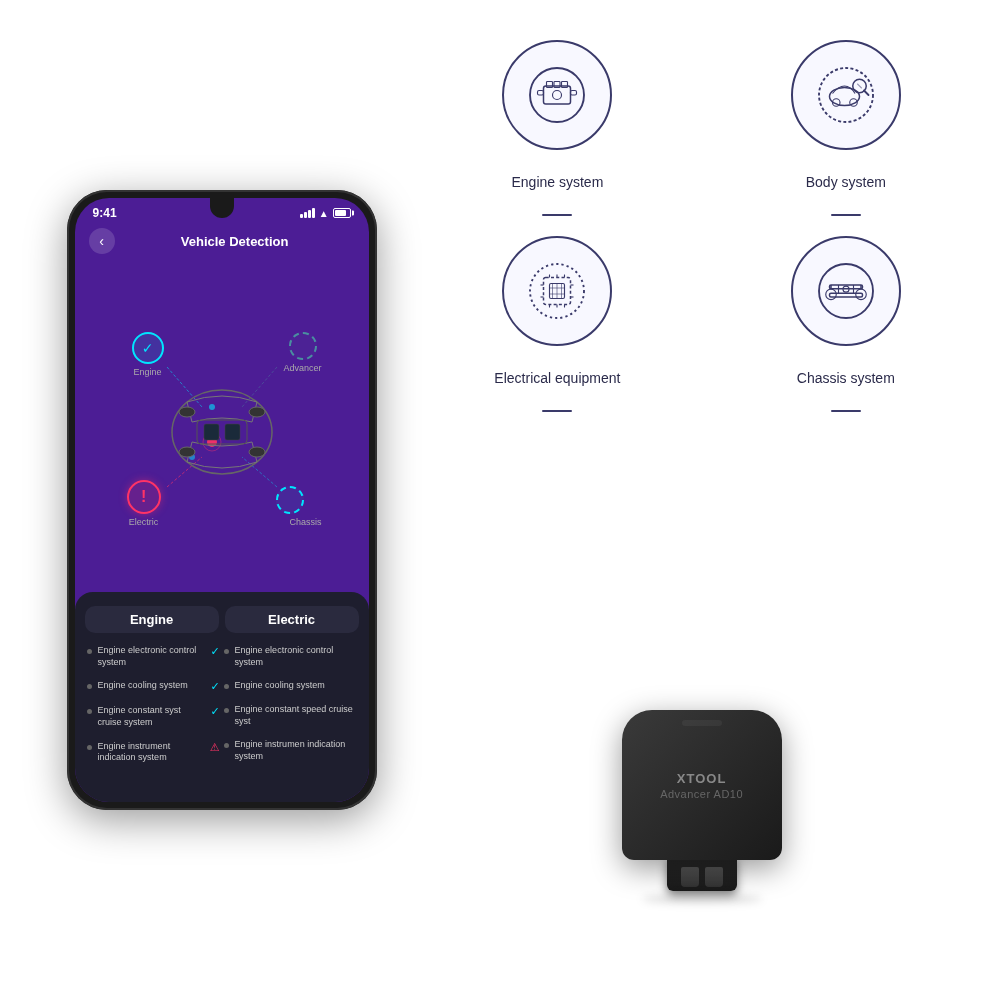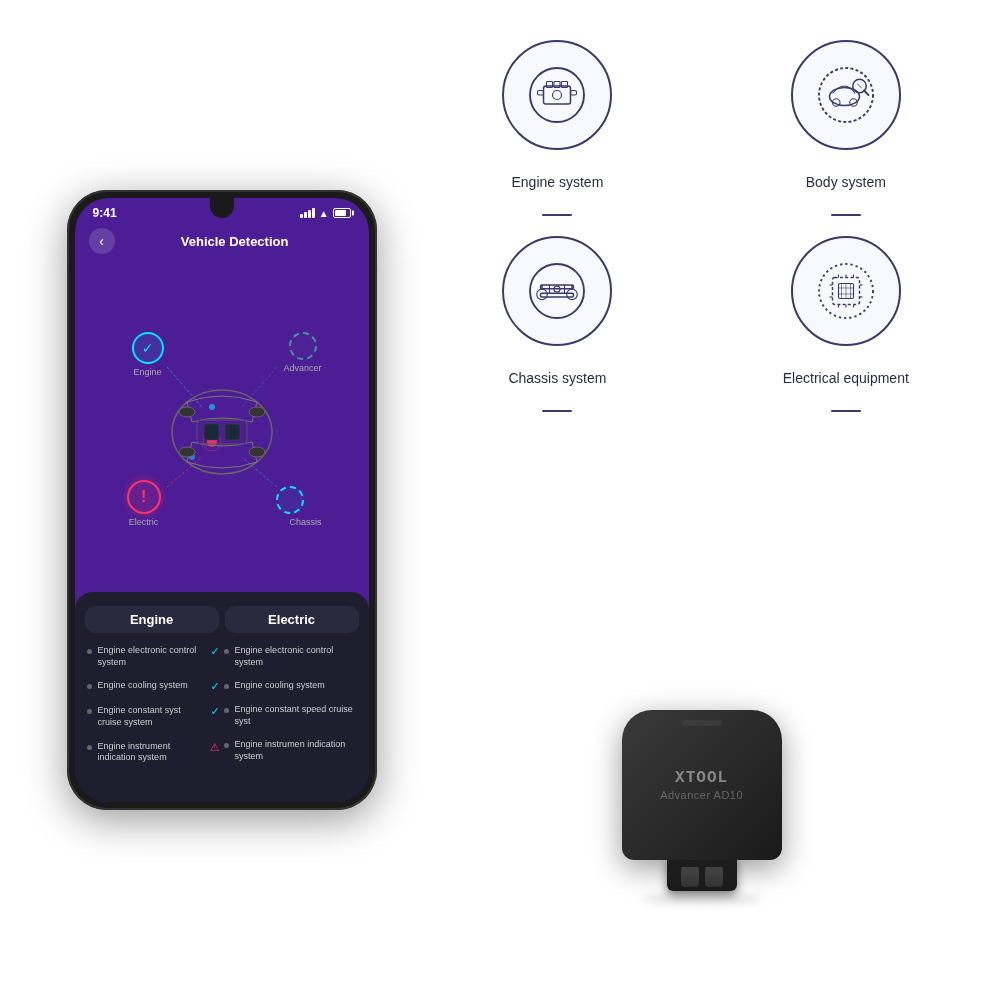--- a/index.html
+++ b/index.html
@@ -271,24 +271,23 @@
       position: relative;
       box-shadow: 0 8px 30px rgba(0,0,0,0.4);
       display: flex;
       flex-direction: column;
       align-items: center;
       justify-content: center;
       gap: 2px;
     }
     .device-brand {
       color: #888;
-      font-size: 16px;
+      font-size: 13px;
       font-weight: 600;
       letter-spacing: 1px;
-      font-family: Liberation Mono, monospace;
     }
     .device-model {
       color: #666;
       font-size: 11px;
       letter-spacing: 0.5px;
     }
     .device-connector {
       width: 70px;
       height: 35px;
       background: linear-gradient(180deg, #2a2a2a, #1a1a1a);
@@ -519,44 +518,20 @@
 
             <circle cx="27" cy="50" r="5" fill="none" stroke="#3a3a6a" stroke-width="1.5"></circle>
             <circle cx="50" cy="50" r="5" fill="none" stroke="#3a3a6a" stroke-width="1.5"></circle>
 
             <circle cx="58" cy="28" r="9" fill="none" stroke="#3a3a6a" stroke-width="2"></circle>
             <line x1="64" y1="34" x2="70" y2="40" stroke="#3a3a6a" stroke-width="2.5" stroke-linecap="round"></line>
             <line x1="55" y1="25" x2="61" y2="31" stroke="#3a3a6a" stroke-width="1.5" opacity="0.5"></line>
           </svg>
         </div>
         <span class="feature-label">Body system</span>
-        <div class="feature-divider"></div>
-      </div>
-
-      <div class="feature-item">
-        <div class="feature-icon-circle">
-          <svg viewBox="0 0 80 80">
-            <circle cx="40" cy="40" r="36" fill="none" stroke="#3a3a6a" stroke-width="2.5"></circle>
-
-            <rect x="18" y="32" width="44" height="5" rx="2" fill="none" stroke="#3a3a6a" stroke-width="2"></rect>
-
-            <rect x="18" y="43" width="44" height="5" rx="2" fill="none" stroke="#3a3a6a" stroke-width="2"></rect>
-
-            <circle cx="20" cy="44.5" r="7" fill="none" stroke="#3a3a6a" stroke-width="1.5"></circle>
-            <circle cx="60" cy="44.5" r="7" fill="none" stroke="#3a3a6a" stroke-width="1.5"></circle>
-
-            <circle cx="40" cy="37.5" r="4" fill="none" stroke="#3a3a6a" stroke-width="1.5"></circle>
-
-            <line x1="20" y1="32" x2="20" y2="37" stroke="#3a3a6a" stroke-width="2"></line>
-            <line x1="60" y1="32" x2="60" y2="37" stroke="#3a3a6a" stroke-width="2"></line>
-            <line x1="30" y1="32" x2="30" y2="43" stroke="#3a3a6a" stroke-width="1.5"></line>
-            <line x1="50" y1="32" x2="50" y2="43" stroke="#3a3a6a" stroke-width="1.5"></line>
-          </svg>
-        </div>
-        <span class="feature-label">Chassis system</span>
         <div class="feature-divider"></div>
       </div>
 
       <div class="feature-item">
         <div class="feature-icon-circle">
           <svg viewBox="0 0 80 80">
 
             <circle cx="40" cy="40" r="36" fill="none" stroke="#3a3a6a" stroke-width="2.5" stroke-dasharray="3,4"></circle>
 
             <rect x="22" y="22" width="36" height="36" rx="3" fill="none" stroke="#3a3a6a" stroke-width="2" stroke-dasharray="4,3"></rect>
@@ -577,20 +552,44 @@
             <line x1="34" y1="30" x2="34" y2="50" stroke="#3a3a6a" stroke-width="0.8"></line>
             <line x1="40" y1="30" x2="40" y2="50" stroke="#3a3a6a" stroke-width="0.8"></line>
             <line x1="46" y1="30" x2="46" y2="50" stroke="#3a3a6a" stroke-width="0.8"></line>
             <line x1="30" y1="36" x2="50" y2="36" stroke="#3a3a6a" stroke-width="0.8"></line>
             <line x1="30" y1="44" x2="50" y2="44" stroke="#3a3a6a" stroke-width="0.8"></line>
           </svg>
         </div>
         <span class="feature-label">Electrical equipment</span>
         <div class="feature-divider"></div>
       </div>
+
+      <div class="feature-item">
+        <div class="feature-icon-circle">
+          <svg viewBox="0 0 80 80">
+            <circle cx="40" cy="40" r="36" fill="none" stroke="#3a3a6a" stroke-width="2.5"></circle>
+
+            <rect x="18" y="32" width="44" height="5" rx="2" fill="none" stroke="#3a3a6a" stroke-width="2"></rect>
+
+            <rect x="18" y="43" width="44" height="5" rx="2" fill="none" stroke="#3a3a6a" stroke-width="2"></rect>
+
+            <circle cx="20" cy="44.5" r="7" fill="none" stroke="#3a3a6a" stroke-width="1.5"></circle>
+            <circle cx="60" cy="44.5" r="7" fill="none" stroke="#3a3a6a" stroke-width="1.5"></circle>
+
+            <circle cx="40" cy="37.5" r="4" fill="none" stroke="#3a3a6a" stroke-width="1.5"></circle>
+
+            <line x1="20" y1="32" x2="20" y2="37" stroke="#3a3a6a" stroke-width="2"></line>
+            <line x1="60" y1="32" x2="60" y2="37" stroke="#3a3a6a" stroke-width="2"></line>
+            <line x1="30" y1="32" x2="30" y2="43" stroke="#3a3a6a" stroke-width="1.5"></line>
+            <line x1="50" y1="32" x2="50" y2="43" stroke="#3a3a6a" stroke-width="1.5"></line>
+          </svg>
+        </div>
+        <span class="feature-label">Chassis system</span>
+        <div class="feature-divider"></div>
+      </div>
     </div>
 
     <div class="device-section">
       <div style="position:relative; width:200px; height:240px; display:flex; flex-direction:column; align-items:center;">
 
         <div class="device-body">
 
           <div style="position:absolute;top:10px;left:50%;transform:translateX(-50%);width:40px;height:6px;background:rgba(255,255,255,0.05);border-radius:3px;"></div>
           <span class="device-brand">XTOOL</span>
           <span class="device-model">Advancer AD10</span>

